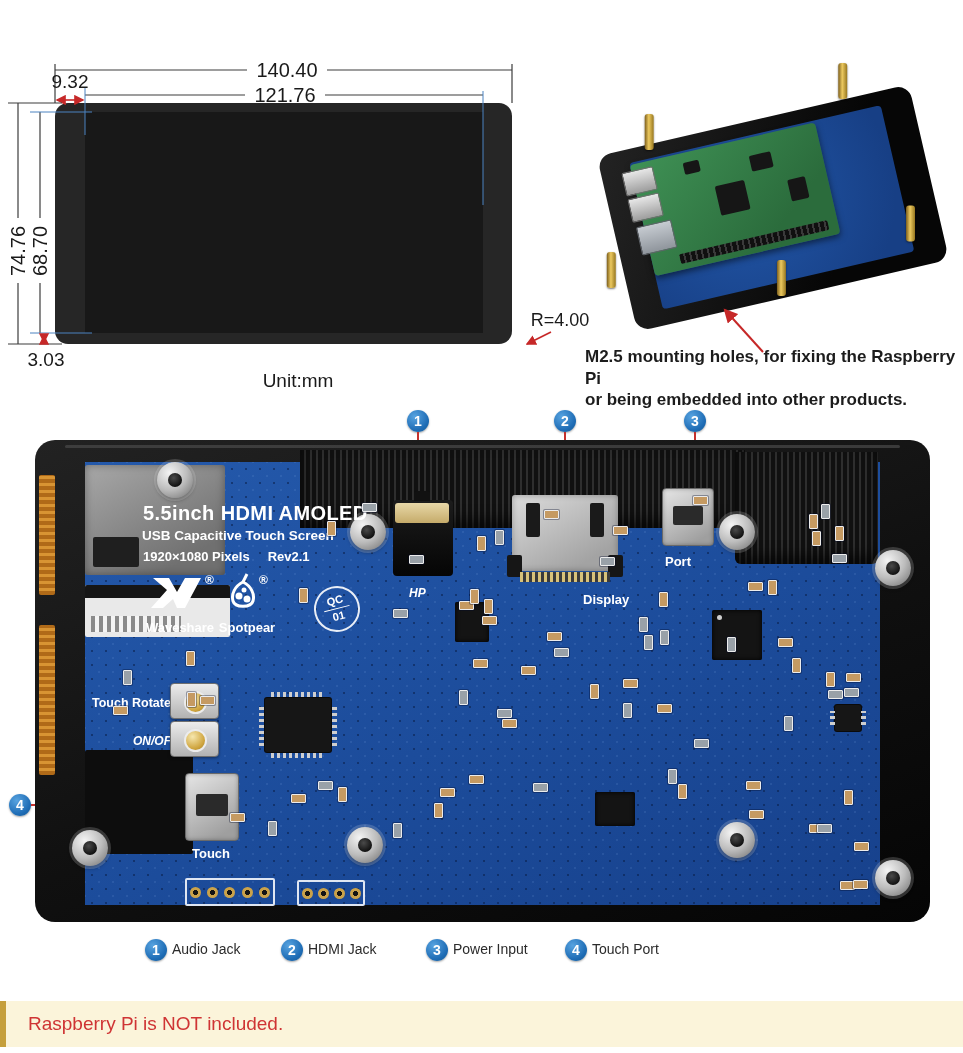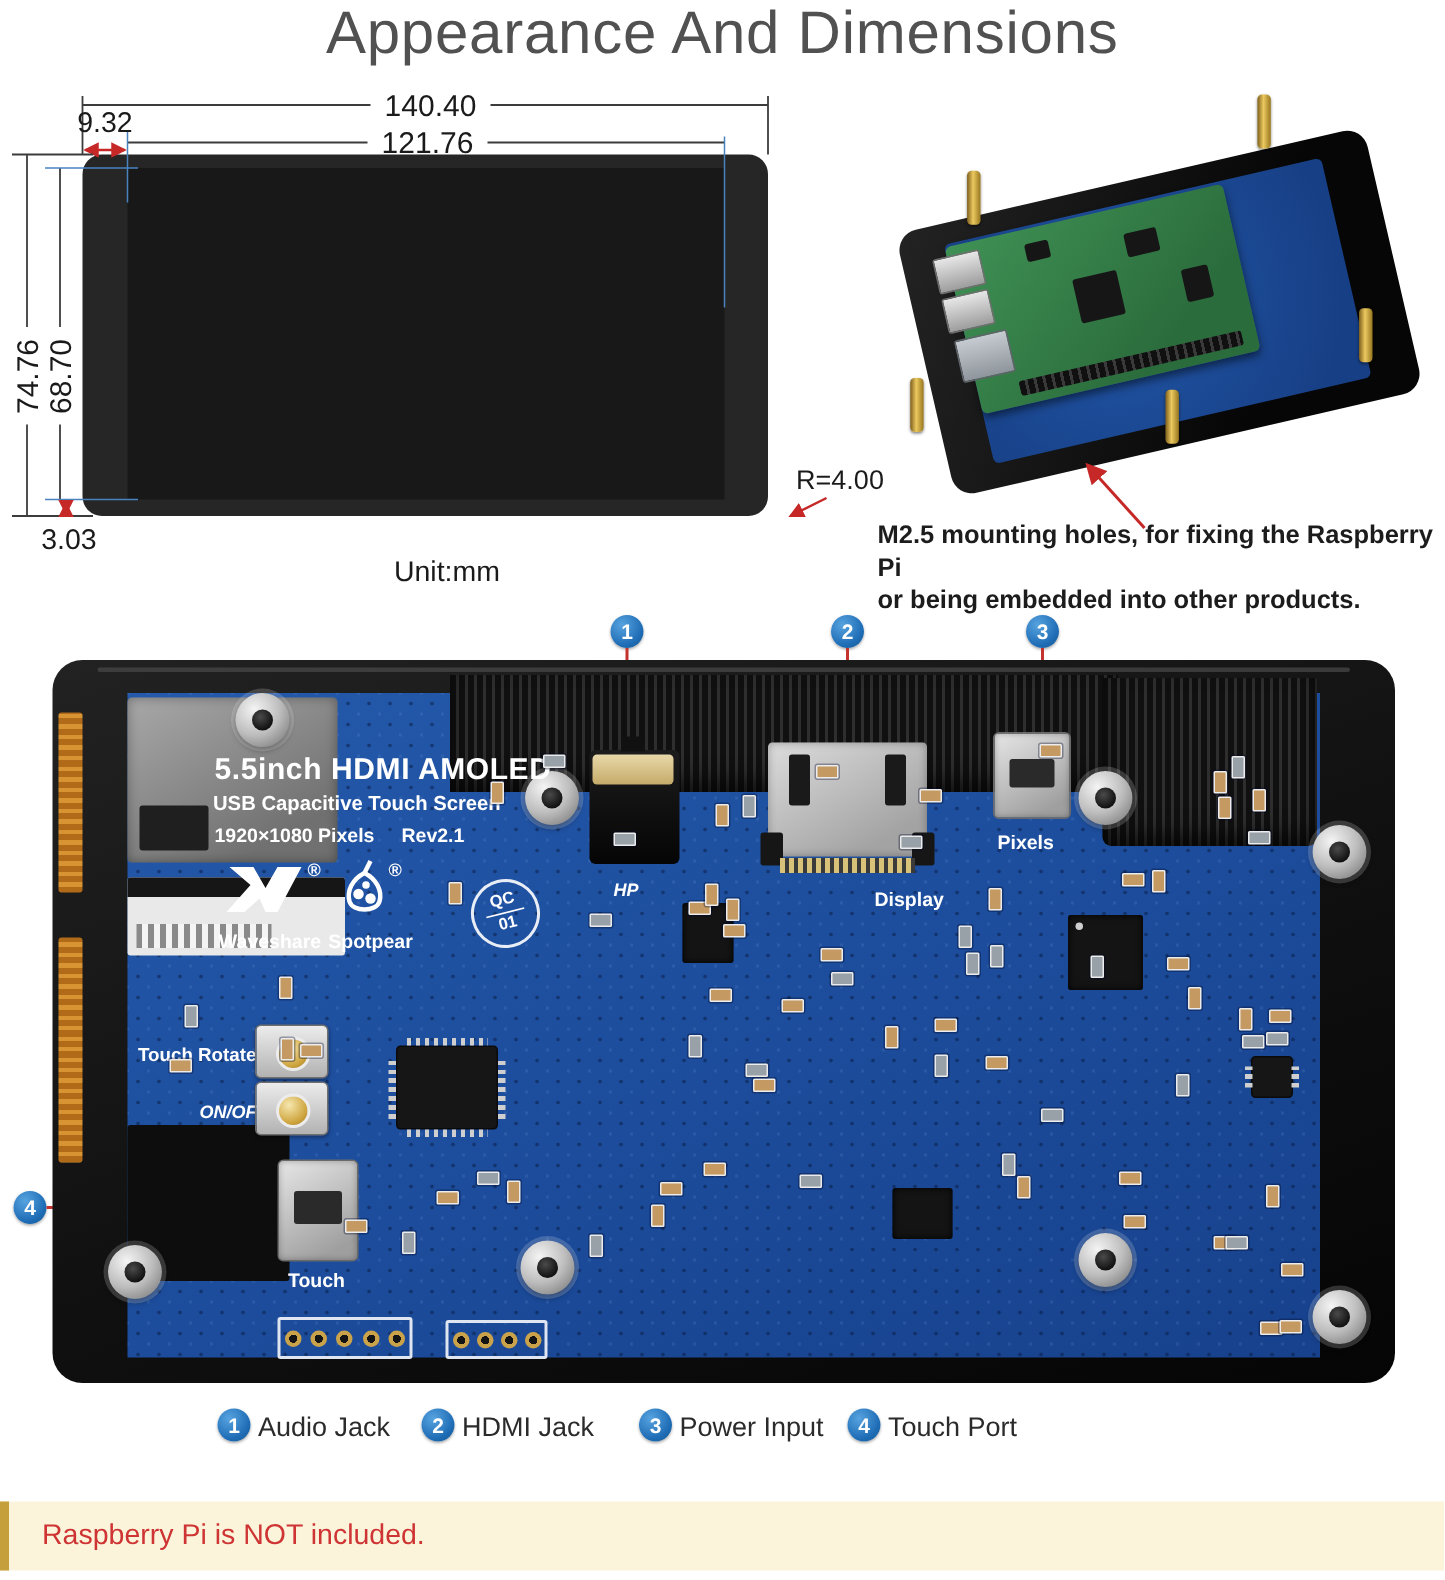--- a/index.html
+++ b/index.html
@@ -98,33 +98,32 @@
     box-shadow:0 0 0 1px rgba(0,10,40,.35);}
   .smd.v{width:7px;height:13px;}
   .smd.cap{background:#99a1a8;}
   #bonded{position:absolute;left:50px;top:310px;width:108px;height:104px;background:#0d0d0d;border-radius:2px;}
   #touch-conn{left:150px;top:333px;width:52px;height:66px;}
   .leader{position:absolute;background:#c4322e;}
   .co{position:absolute;width:22px;height:22px;border-radius:50%;color:#fff;font-weight:bold;font-size:14px;
     text-align:center;line-height:22px;
     background:radial-gradient(circle at 35% 30%, #57a3e0, #1e6cb5 65%, #18598f);
     box-shadow:0 1px 2px rgba(0,0,0,.35);}
-  .legend-label{position:absolute;font-size:18px;color:#2b2b2b;}
+  .legend-label{position:absolute;font-size:14px;color:#2b2b2b;}
 
   
   #note{position:absolute;left:0;top:1001px;width:963px;height:46px;background:#fbf4da;
     border-left:6px solid #c59f3c;box-sizing:border-box;}
   #note span{position:absolute;left:22px;top:0;line-height:46px;font-size:19px;color:#cf3434;}
 </style>
 </head>
 <body>
 
 <div id="page">
 
-  <div id="main-title">Appearance And Dimensions</div>
 
   <svg id="dim-svg" width="600" height="345" viewBox="0 0 600 345">
     <defs>
       <marker id="ar" viewBox="0 0 10 10" refX="8.5" refY="5" markerWidth="6.5" markerHeight="6.5" orient="auto-start-reverse">
         <path d="M0,0 L10,5 L0,10 z" fill="#c62828"></path>
       </marker>
     </defs>
 
     <rect x="55" y="48" width="457" height="241" rx="13" fill="#262626"></rect>
     <rect x="85" y="57" width="398" height="221" fill="#181818"></rect>
@@ -264,21 +263,21 @@
       <div class="hdmi-slot" style="right:14px;"></div>
       <div class="hdmi-clamp" style="left:-5px;"></div>
       <div class="hdmi-clamp" style="right:-5px;"></div>
     </div>
     <div id="hdmi-pins"></div>
     <div class="pcb-label" style="left:548px;top:152px;font-size:13px;">Display</div>
 
     <div class="musb" style="left:627px;top:48px;width:50px;height:56px;">
       <div class="slot"></div>
     </div>
-    <div class="pcb-label" style="left:630px;top:114px;font-size:13px;">Pixels</div>
+    <div class="pcb-label" style="left:630px;top:114px;font-size:13px;">Port</div>
 
     <div class="musb" id="touch-conn">
       <div class="slot"></div>
     </div>
     <div class="pcb-label" style="left:152px;top:406px;width:48px;text-align:center;font-size:13px;">Touch</div>
 
     <div class="pcb-label" id="pcb-title">5.5inch HDMI AMOLED</div>
     <div class="pcb-label" id="pcb-subtitle">USB Capacitive Touch Screen</div>
     <div class="pcb-label" id="pcb-spec">
       <span>1920×1080 Pixels</span>

